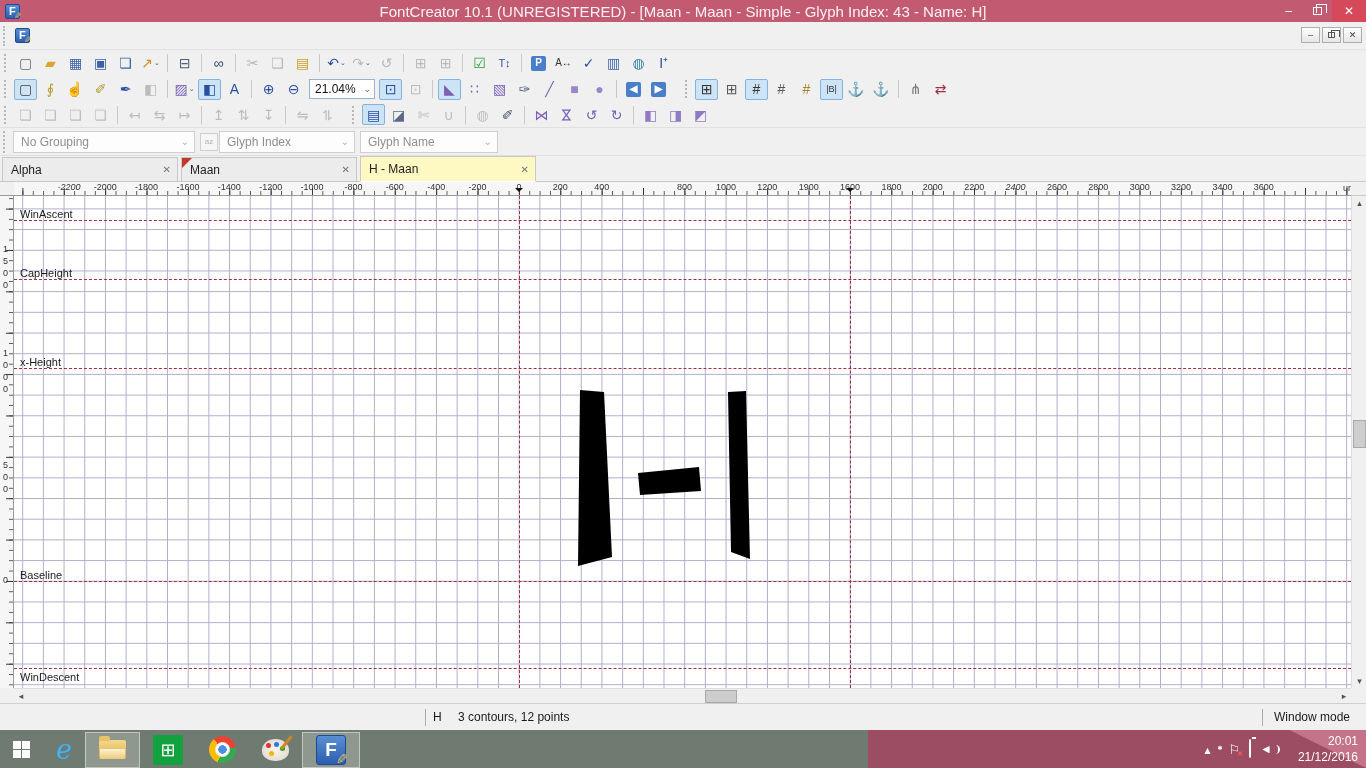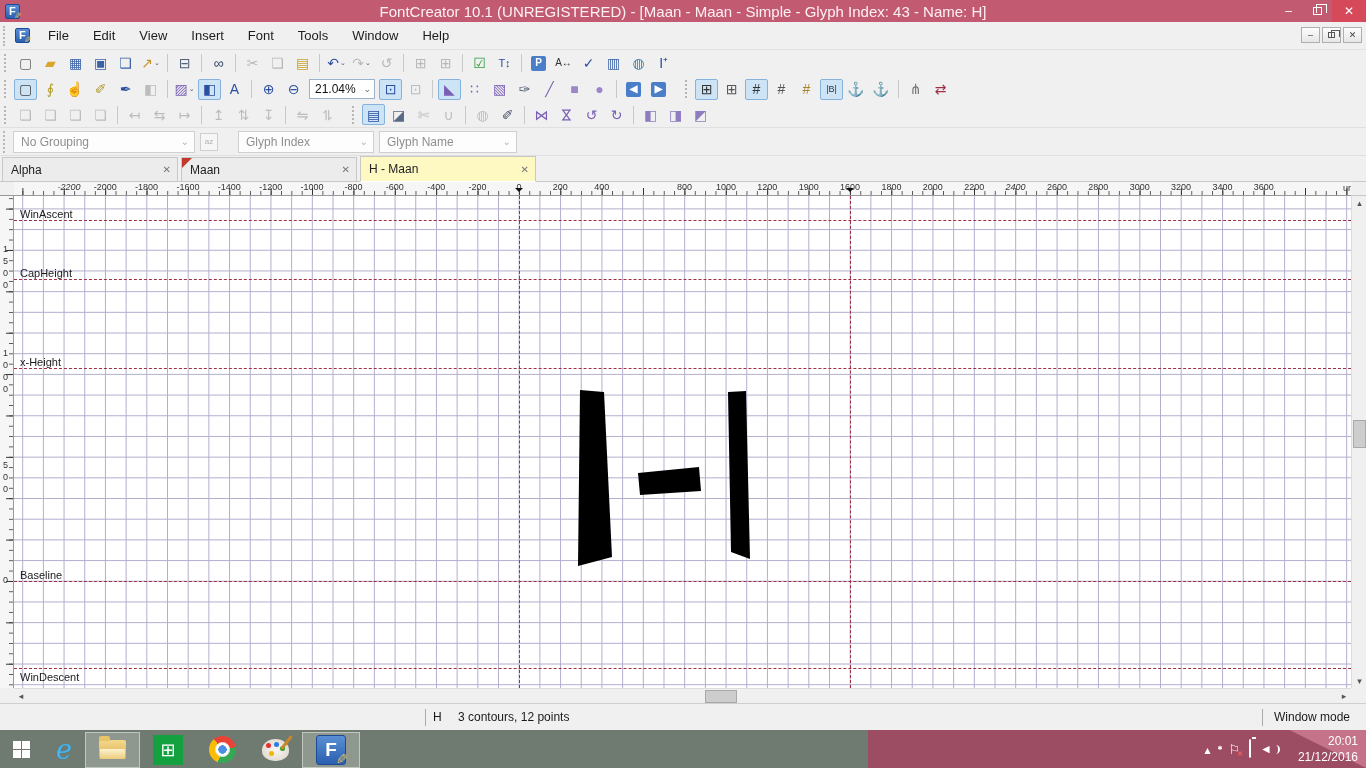--- a/index.html
+++ b/index.html
@@ -39,21 +39,21 @@
   .tsep { width:1px; height:18px; background:#c9c9c9; margin:0 4px; }
   .tgrip { width:5px; height:18px; border-left:2px dotted #b5b5b5; margin:0 4px 0 2px; }
   .tcombo { width:66px; height:20px; background:#fff; border:1px solid #9ab2cc; margin:0 3px; display:flex; align-items:center; font-size:12px; color:#111; padding-left:5px; position:relative; }
   .tcombo .chev { position:absolute; right:3px; color:#666; font-size:9px; }
 
   
   .ddrow { position:absolute; left:0; top:128px; width:1366px; height:28px; background:#f0f0f0; display:flex; align-items:center; border-bottom:1px solid #e0e0e0; }
   .ddgrip { width:6px; height:22px; border-left:2px dotted #b8b8b8; margin:0 4px 0 3px; }
   .combo { height:22px; background:#fdfdfd; border:1px solid #cfcfcf; display:flex; align-items:center; padding-left:7px; font-size:12px; color:#8f8f8f; position:relative; margin-right:5px; }
   .combo .chev { position:absolute; right:5px; color:#b5b5b5; font-size:10px; }
-  .azbtn { width:18px; height:18px; border:1px solid #cfcfcf; background:#f6f6f6; color:#b0b0b0; font-size:8px; display:flex; align-items:center; justify-content:center; margin-right:20px; }
+  .azbtn { width:18px; height:18px; border:1px solid #cfcfcf; background:#f6f6f6; color:#b0b0b0; font-size:8px; display:flex; align-items:center; justify-content:center; margin-right:1px; }
 
   
   .tabbar { position:absolute; left:0; top:156px; width:1366px; height:26px; background:#f0f0f0; display:flex; align-items:flex-end; border-bottom:1px solid #c8c8c8; }
   .tab { width:176px; height:24px; background:#ececec; border:1px solid #c8c8c8; border-bottom:none; margin-right:3px; display:flex; align-items:center; font-size:12px; color:#222; padding:0 6px 0 8px; position:relative; }
   .tab:first-child { margin-left:2px; }
   .tab .lbl { flex:1; }
   .tab .close { color:#777; font-size:10px; }
   .tab.active { background:#fef9c3; height:26px; margin-bottom:-1px; border-bottom:1px solid #fff; }
   .tab.modified::before { content:""; position:absolute; left:0; top:0; border:5px solid transparent; border-top-color:#c0392b; border-left-color:#c0392b; }
 
@@ -164,30 +164,20 @@
     <div class="win-btn">
         <span class="restore-box"></span>
       </div>
     <div class="win-btn close">✕</div>
   </div>
 </div>
 
 <div class="menubar">
   <div class="menu-grip"></div>
   <div class="fc-logo small"></div>
-  <div style="display:flex;">
-      <div class="menu-item">File</div>
-      <div class="menu-item">Edit</div>
-      <div class="menu-item">View</div>
-      <div class="menu-item">Insert</div>
-      <div class="menu-item">Font</div>
-      <div class="menu-item">Tools</div>
-      <div class="menu-item">Window</div>
-      <div class="menu-item">Help</div>
-    </div>
   <div class="mdi-controls">
     <div class="mdi-btn">–</div>
     <div class="mdi-btn">
         <span class="restore-mini"></span>
       </div>
     <div class="mdi-btn">✕</div>
   </div>
 </div>
 
 <div class="trow" id="trow1">

